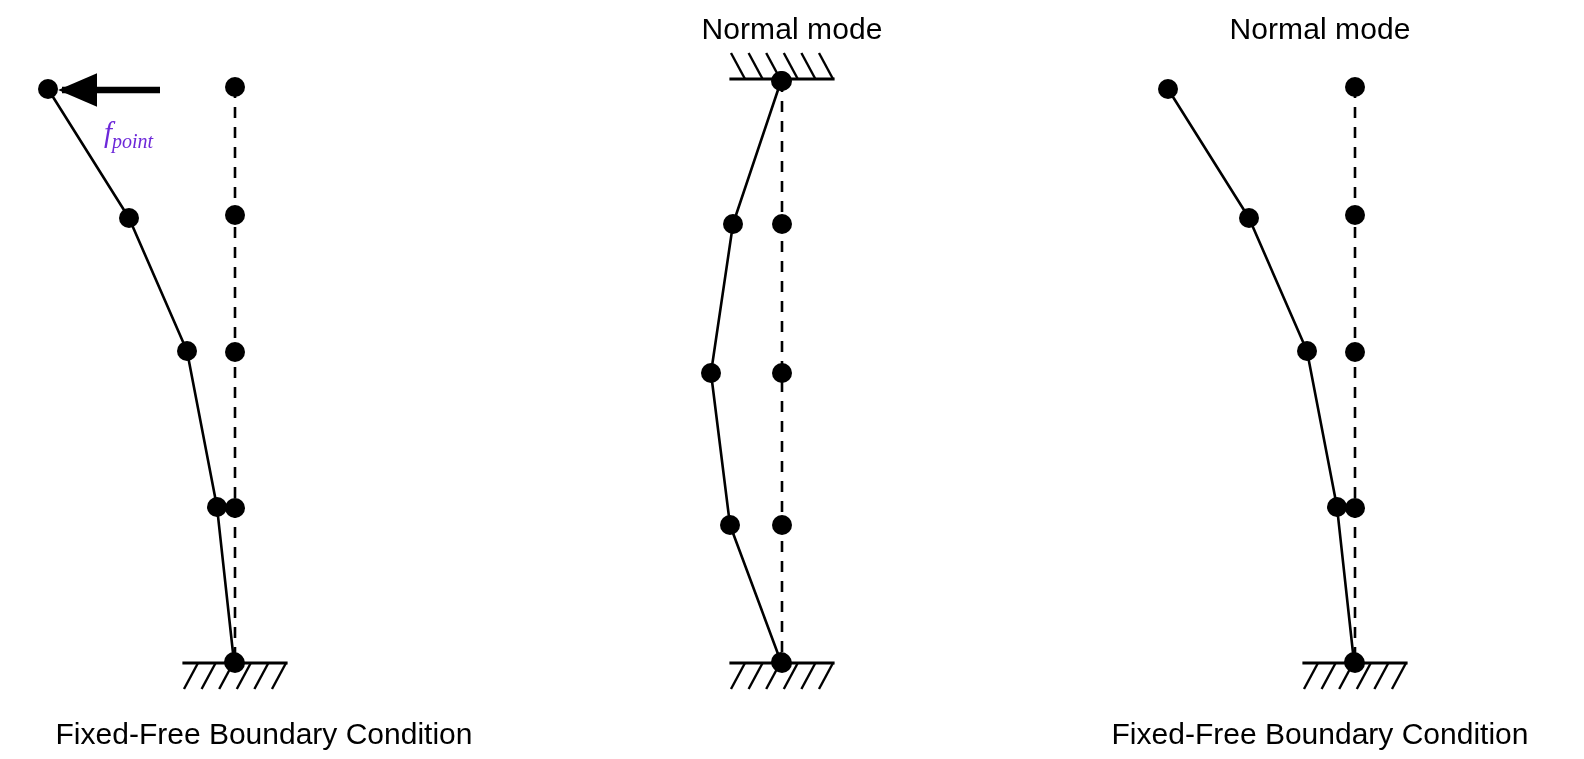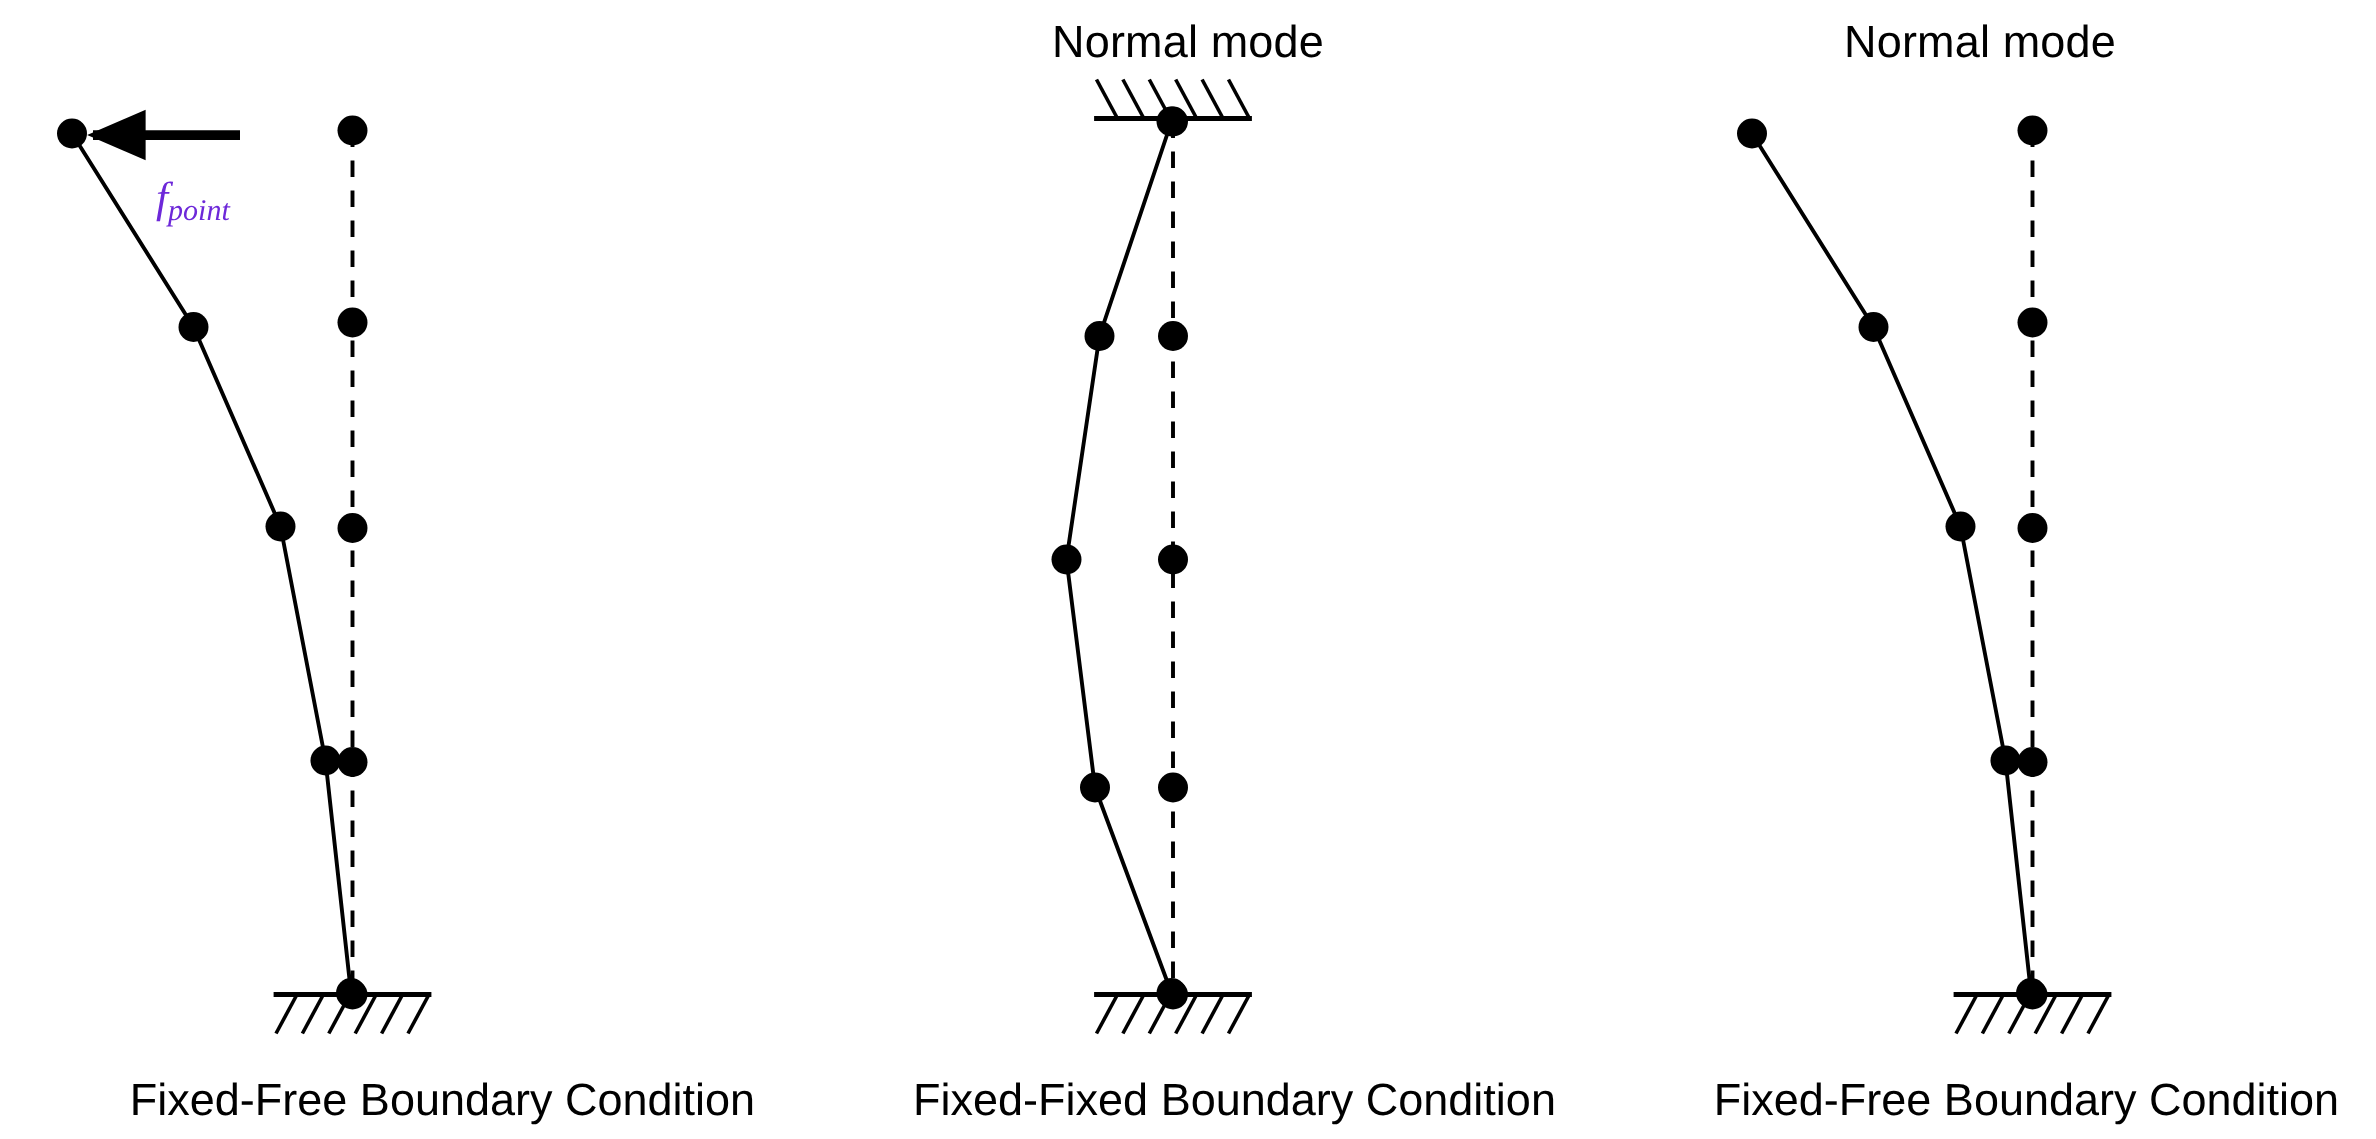--- a/index.html
+++ b/index.html
@@ -40,21 +40,20 @@
   .panel-caption {
     position: absolute;
     bottom: 8px;
     left: 0;
     width: 100%;
     text-align: center;
     font-family: "Liberation Sans", sans-serif;
     font-size: 30px;
     color: #000000;
     white-space: nowrap;
-    padding-left: 31px;
   }
   .panel-svg {
     position: absolute;
     top: 0;
     left: 0;
     width: 528px;
     height: 759px;
     display: block;
   }
   .force-label {
@@ -104,21 +103,20 @@
           <line x1="250.8" y1="663" x2="236.8" y2="689" stroke="#000000" stroke-width="2.4" stroke-linecap="butt"></line>
           <line x1="268.4" y1="663" x2="254.39999999999998" y2="689" stroke="#000000" stroke-width="2.4" stroke-linecap="butt"></line>
           <line x1="286" y1="663" x2="272" y2="689" stroke="#000000" stroke-width="2.4" stroke-linecap="butt"></line>
         </g>
         <line x1="160" y1="90" x2="62" y2="90" stroke="#000000" stroke-width="6.5" marker-end="url(#arrowhead-0)"></line>
       </svg>
       <div class="force-label" style="left: 104px; top: 76px;"><span>f</span><span class="sub">point</span></div>
     </div>
     <div class="panel" style="left: 528px;">
       <div class="panel-title">Normal mode</div>
-      <div class="panel-caption">Fixed-Fixed Boundary Condition</div>
       <svg viewBox="0 0 1584 759" width="1584" height="759" preserveAspectRatio="none" class="panel-svg" style="left: -528px; width: 1584px;">
         <line x1="782" y1="81" x2="782" y2="663" stroke="#000000" stroke-width="2.6" stroke-dasharray="11,9"></line>
         <polyline points="781,81 733,224 711,373 730,525 781,662" fill="none" stroke="#000000" stroke-width="2.6" stroke-linejoin="round" stroke-linecap="round"></polyline>
         <circle cx="782" cy="81" r="10" fill="#000000"></circle>
         <circle cx="782" cy="224" r="10" fill="#000000"></circle>
         <circle cx="782" cy="373" r="10" fill="#000000"></circle>
         <circle cx="782" cy="525" r="10" fill="#000000"></circle>
         <circle cx="782" cy="663" r="10" fill="#000000"></circle>
         <circle cx="781" cy="81" r="10" fill="#000000"></circle>
         <circle cx="733" cy="224" r="10" fill="#000000"></circle>

